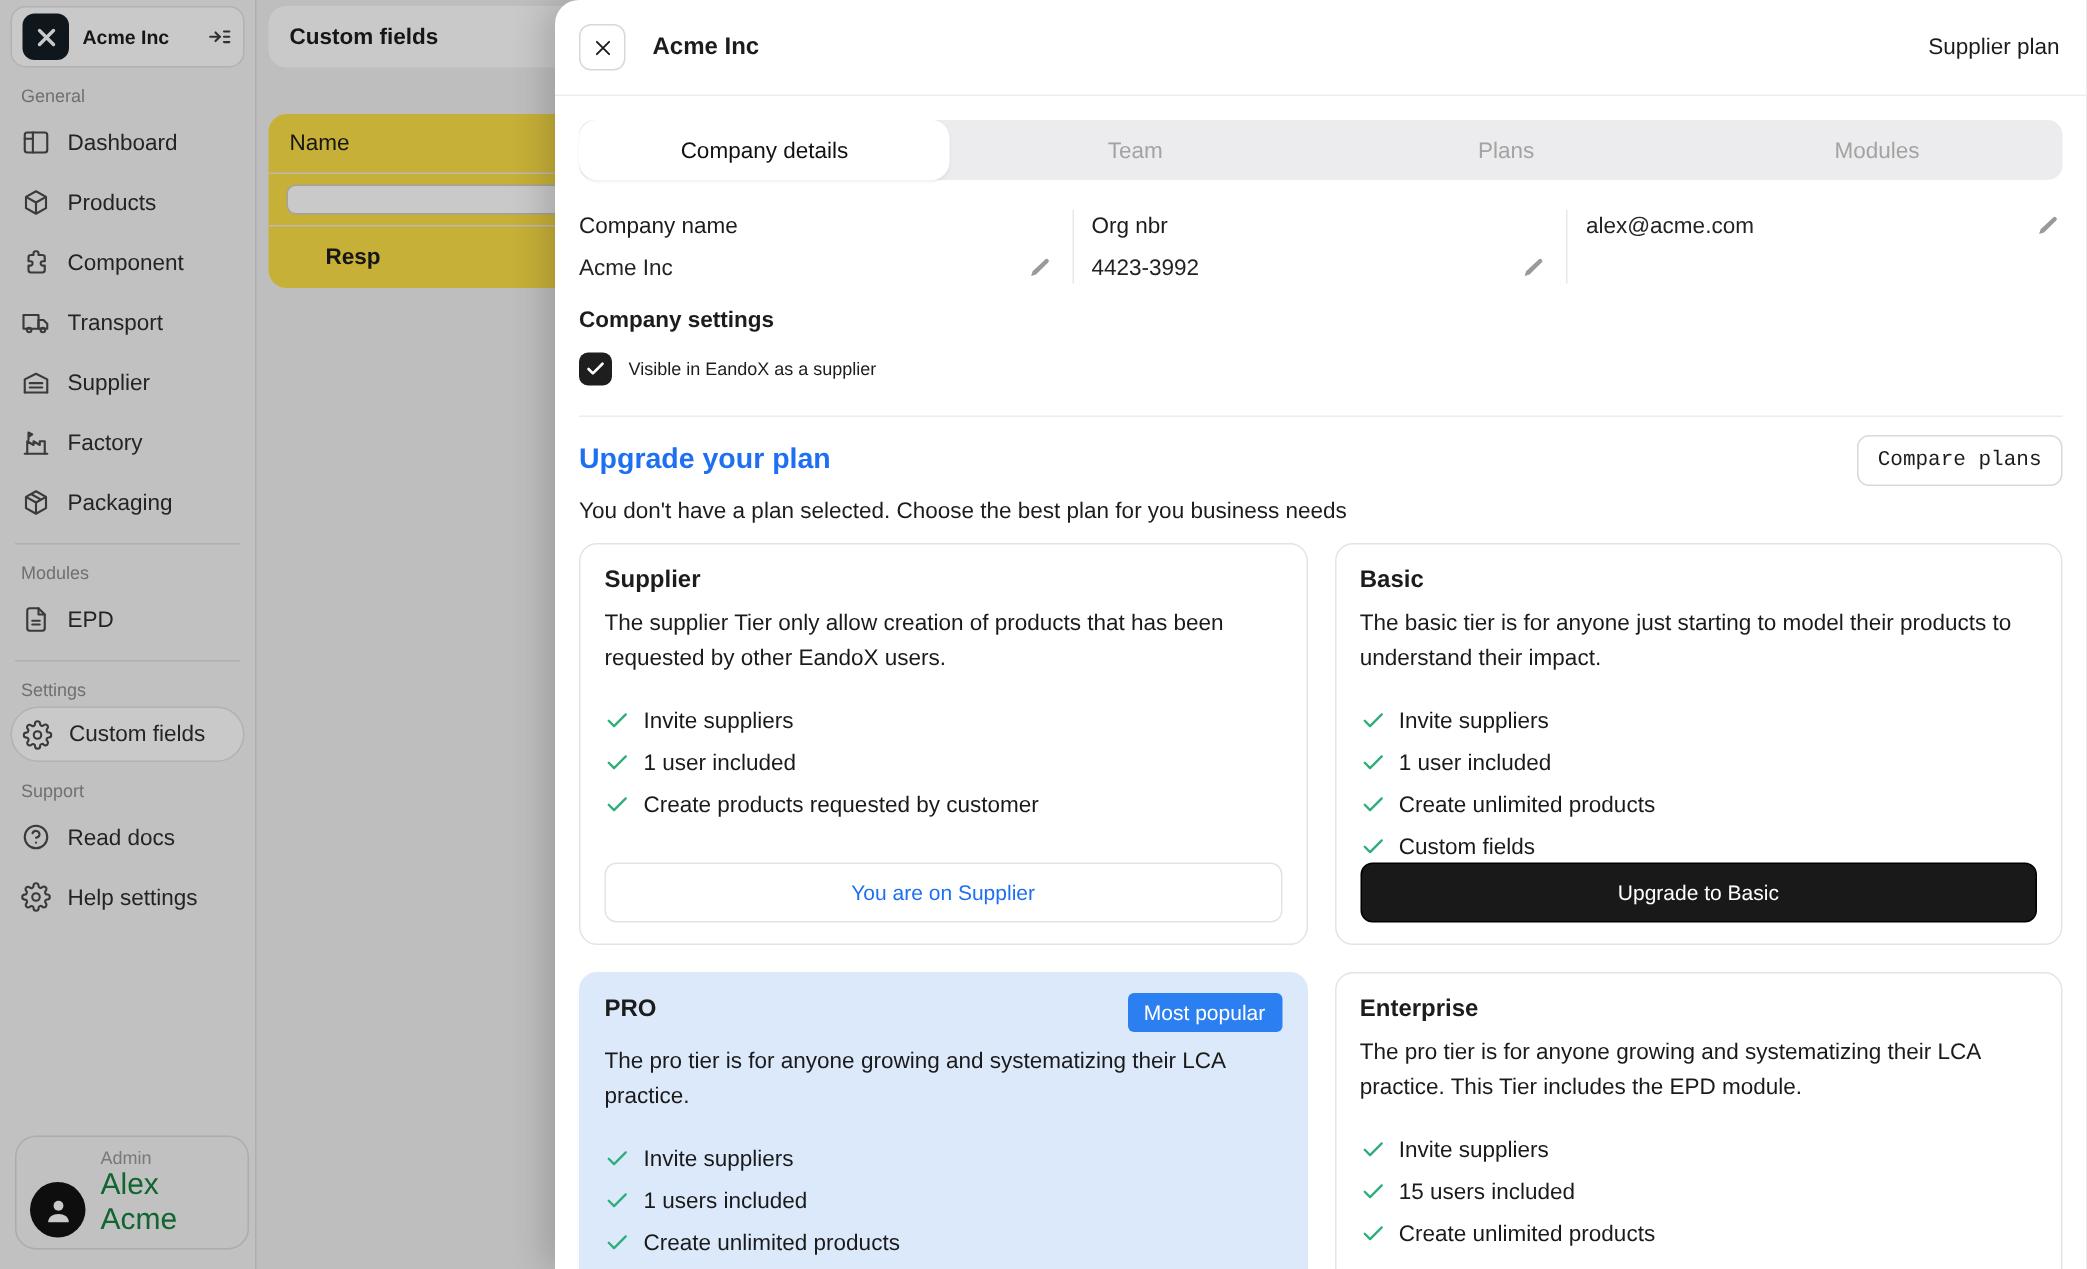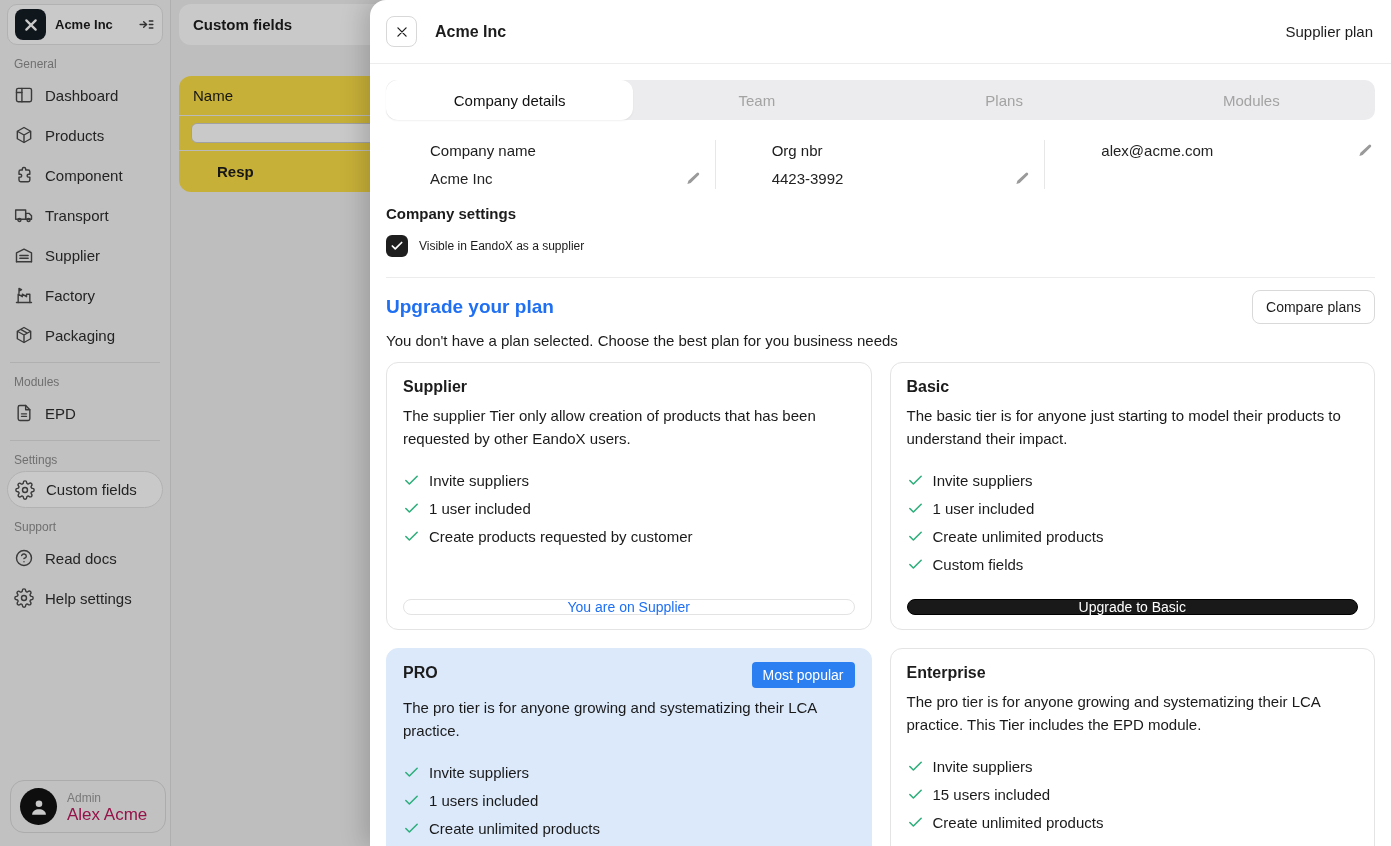--- a/index.html
+++ b/index.html
@@ -15,21 +15,21 @@
   .sb-org { font-size:13px; font-weight:bold; color:#1c1c1c; flex:1; }
   .collapse { color:#3f3f3f; display:flex; align-items:center; }
   .sb-section { font-size:12px; color:#8e8e8e; margin:12px 7px 4px; }
   .sb-item { display:flex; align-items:center; gap:11px; padding:0 7px; height:40px; border-radius:19px; font-size:15px; color:#2e2e2e; cursor:pointer; }
   .sb-item .ic { display:flex; color:#4a4a4a; flex:none; }
   .sb-item.active { background:#fff; border:1px solid #e2e2e2; height:37px; margin:2px 0; }
   .sb-div { border-top:1px solid #e0e0e0; margin:7px 3px; }
   .user-card { position:absolute; left:10px; right:4px; bottom:13px; border:1px solid #dadada; border-radius:14px; padding:7px 9px; display:flex; align-items:flex-end; gap:10px; cursor:pointer; }
   .avatar { width:37px; height:37px; border-radius:50%; background:#121212; display:flex; align-items:center; justify-content:center; flex:none; }
   .user-role { font-size:12px; color:#9a9a9a; }
-  .user-name { font-size:17px; color:#be185d; }
+  .user-name { font-size:20px; color:#15803d; }
 
   .content { flex:1; padding:4px 0 0 8px; }
   .panel-title-card { width:250px; background:#fff; border-radius:12px; height:41px; display:flex; align-items:center; padding:0 14px; font-size:15px; font-weight:bold; }
   .table-card { width:250px; background:#fde047; border-radius:12px; margin-top:31px; overflow:hidden; }
   .table-card .th { padding:11px 14px; font-size:15px; border-bottom:1px solid #ececec; }
   .filter-row { padding:7px 12px; border-bottom:1px solid #ececec; }
   .filter-row input { width:100%; height:20px; border:1px solid #cdcdcd; border-radius:6px; background:#fff; font-size:12px; padding:0 6px; outline:none; }
   .table-card .tr { padding:12px 14px 12px 38px; font-size:15px;font-weight:bold; }
 
   
@@ -41,51 +41,51 @@
   .close-btn { width:31px; height:31px; border:1px solid #d8d8d8; border-radius:8px; background:#fff; display:flex; align-items:center; justify-content:center; cursor:pointer; color:#1c1c1c; }
   .dr-title { font-size:16px; font-weight:bold; }
   .dr-plan { margin-left:auto; font-size:15px; padding-right:2px; }
   .dr-body { padding:16px 16px 12px; overflow:hidden; flex:1; }
 
   .tabs { display:flex; background:#ececee; border-radius:10px; height:40px; margin-bottom:20px; }
   .tab { flex:1; display:flex; align-items:center; justify-content:center; font-size:15px; color:#a3a3a3; cursor:pointer; border-radius:12px; }
   .tab.active { background:#fff; color:#111; box-shadow:0 1px 2px rgba(0,0,0,0.06); }
 
   .fields { display:grid; grid-template-columns:1fr 1fr 1fr; margin-bottom:6px; }
-  .field { padding:2px 14px 2px 0; border-right:1px solid #e7e7e7;margin-left:44px; }
+  .field { padding:2px 14px 2px 0; border-right:1px solid #e7e7e7; }
   .field + .field { padding-left:12px; }
   .field:last-child { border-right:none; padding-right:2px; }
   .f-label { font-size:15px; margin-bottom:11px; }
   .f-valrow { display:flex; align-items:center; justify-content:space-between; }
   .f-value { font-size:15px; color:#232323; }
   .pencil { display:flex; cursor:pointer; }
 
   .cs-heading { font-size:15px; font-weight:bold; margin:16px 0 13px; }
   .check-row { display:flex; align-items:center; gap:11px; padding-bottom:4px; }
   .checkbox { width:22px; height:22px; background:#1e1e1e; border-radius:6px; display:flex; align-items:center; justify-content:center; cursor:pointer; flex:none; }
   .check-label { font-size:12px; }
 
   .hr { border-top:1px solid #ececec; margin-top:16px; }
 
   .up-row { display:flex; align-items:center; justify-content:space-between; margin-top:12px; }
   .up-title { font-size:19px; font-weight:bold; color:#1f6ff2; }
-  .btn-outline { background:#fff; border:1px solid #d9d9d9; border-radius:8px; padding:8px 13px; font-size:14px; color:#1c1c1c; cursor:pointer; font-family:Liberation Sans, sans-serif; }
+  .btn-outline { background:#fff; border:1px solid #d9d9d9; border-radius:8px; padding:8px 13px; font-size:14px; color:#1c1c1c; cursor:pointer; font-family:Liberation Mono, monospace; }
   .up-sub { font-size:15px; margin-top:8px; color:#1c1c1c; }
 
   .plans { display:grid; grid-template-columns:1fr 1fr; gap:18px; margin-top:13px; }
   .plan-card { border:1px solid #e4e4e4; border-radius:12px; padding:13px 16px 14px; height:268px; display:flex; flex-direction:column; background:#fff; }
   .plan-card.highlight { background:#dbe9fb; border-color:#dbe9fb; }
   .plan-head { display:flex; align-items:flex-start; justify-content:space-between; }
   .plan-name { font-size:16px; font-weight:bold; padding-top:2px; }
   .badge { background:#2b7ff0; color:#fff; font-size:14px; padding:5px 11px; border-radius:4px; }
   .plan-desc { font-size:15px; line-height:1.5; margin-top:9px; color:#1a1a1a; }
   .features { list-style:none; margin-top:11px; }
   .features li { display:flex; align-items:center; gap:9px; font-size:15px; margin-top:11px; color:#1a1a1a; }
   .features .ck { display:flex; flex:none; color:#2fae7b; }
-  .cta { margin-top:auto; height:16px; border-radius:8px; font-size:14px; display:flex; align-items:center; justify-content:center; cursor:pointer; font-family:inherit; }
+  .cta { margin-top:auto; height:40px; border-radius:8px; font-size:14px; display:flex; align-items:center; justify-content:center; cursor:pointer; font-family:inherit; }
   .cta.current { background:#fff; border:1px solid #e3e3e3; color:#1f6ff2; }
   .cta.dark { background:#191919; border:1px solid #000; color:#fff; }
 
   svg { display:block; }
 </style>
 </head>
 <body>
 
 <div class="app">
 

